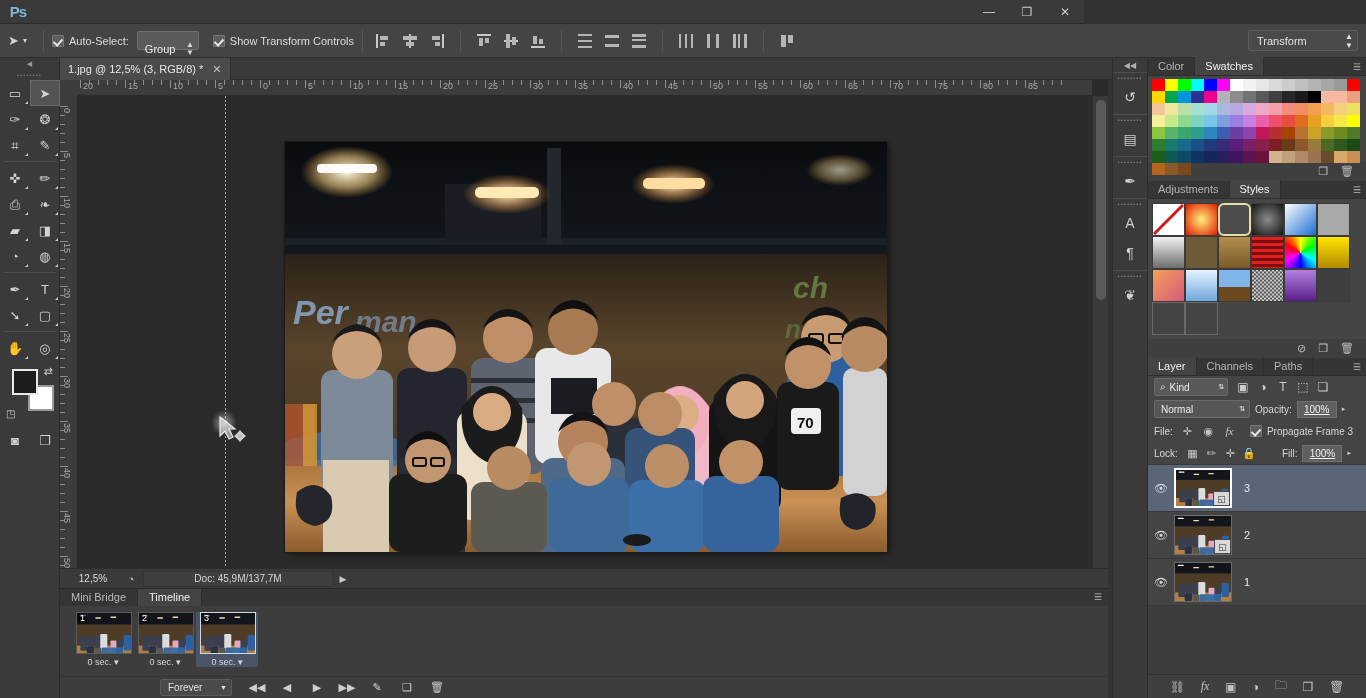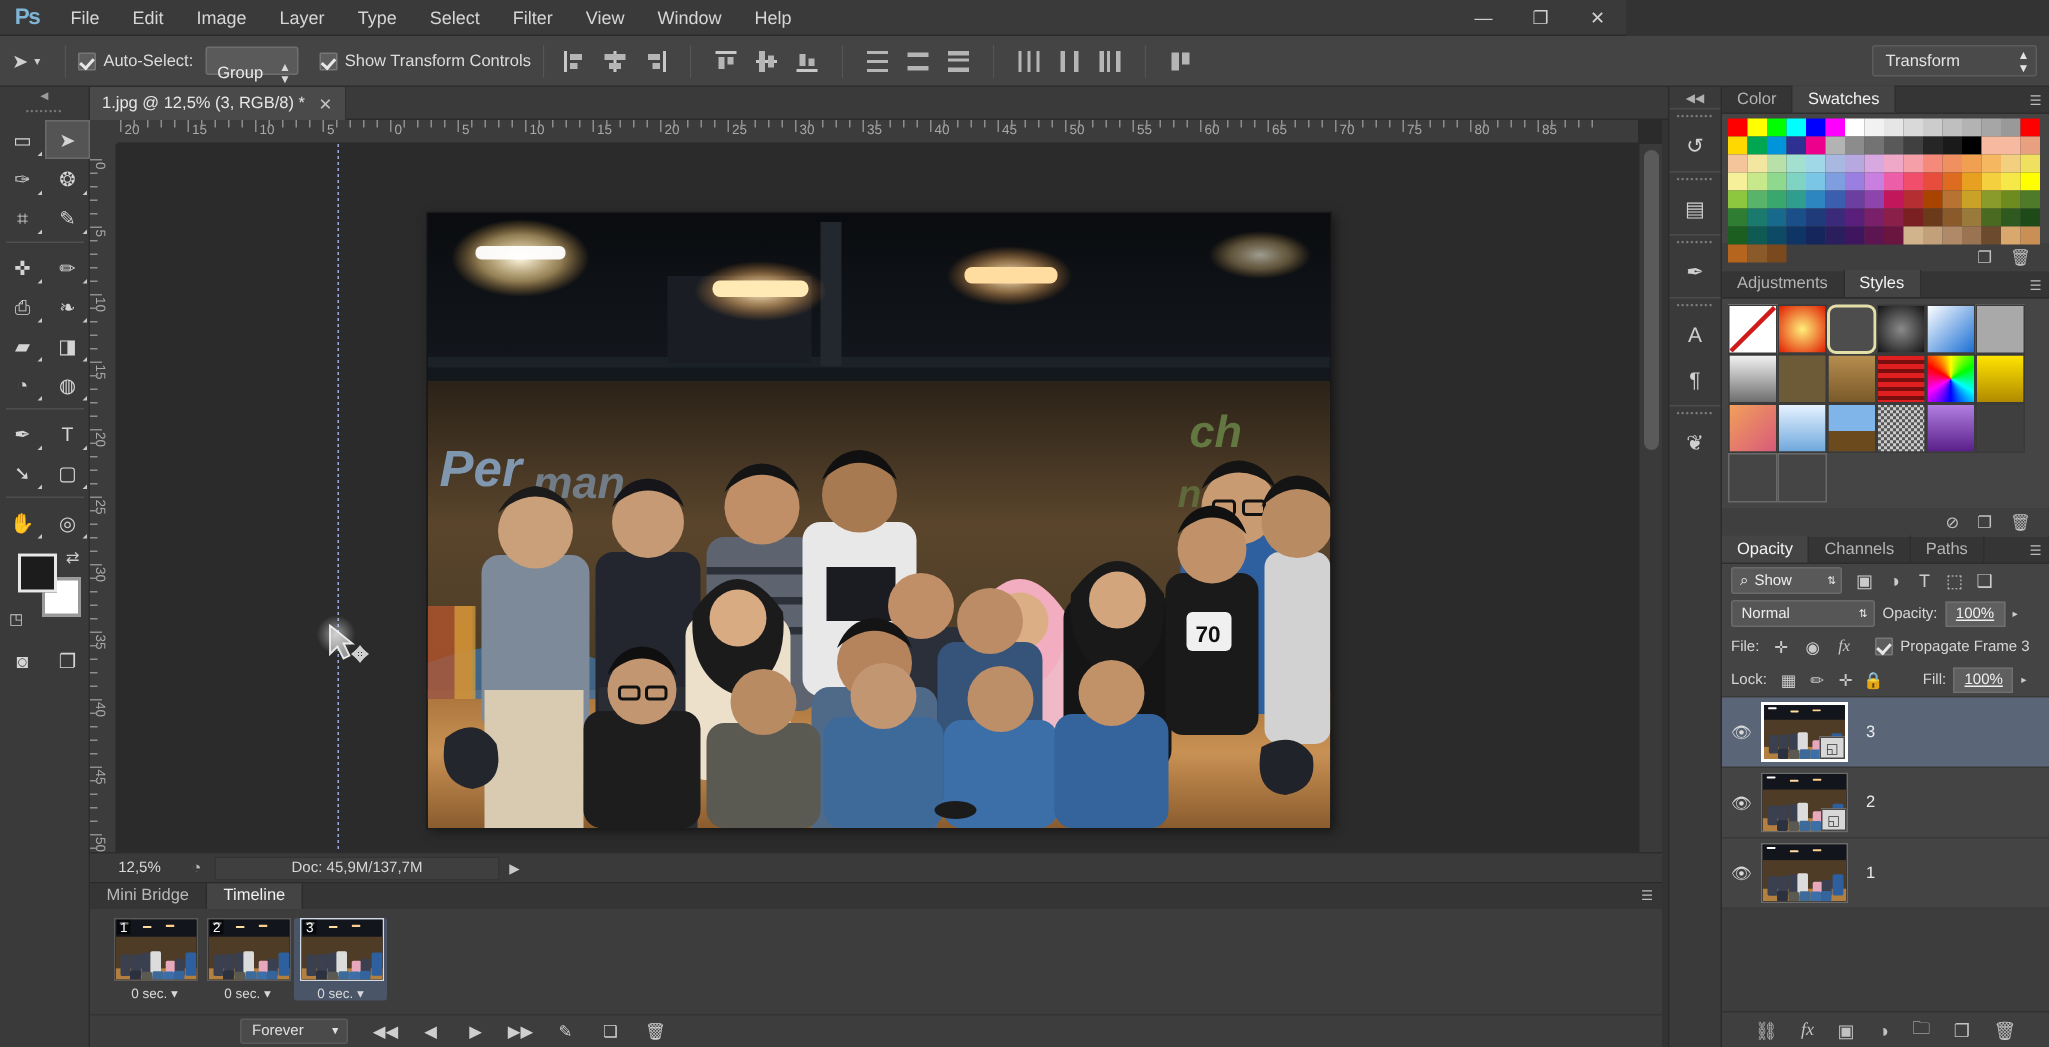--- a/index.html
+++ b/index.html
@@ -276,32 +276,20 @@
     justify-content:space-around; padding:0 14px; color:#c2c2c2; font-size:12px;
   }
 </style>
 </head>
 <body>
 
 <div class="app">
 
   <div class="menubar">
     <div class="ps-logo">Ps</div>
-    <div id="menu-items" style="display:flex;">
-        <div class="menu-item">File</div>
-        <div class="menu-item">Edit</div>
-        <div class="menu-item">Image</div>
-        <div class="menu-item">Layer</div>
-        <div class="menu-item">Type</div>
-        <div class="menu-item">Select</div>
-        <div class="menu-item">Filter</div>
-        <div class="menu-item">View</div>
-        <div class="menu-item">Window</div>
-        <div class="menu-item">Help</div>
-      </div>
     <div class="win-controls">
       <div class="win-btn">—</div>
       <div class="win-btn">❐</div>
       <div class="win-btn close">✕</div>
     </div>
   </div>
 
   <div class="optionsbar">
     <div class="tool-preview">
       <span class="glyph">➤</span>
@@ -1221,31 +1209,31 @@
           <div class="stl" style="background: rgb(69, 69, 69); border: 1px solid rgb(106, 106, 106);"></div>
         </div>
     </div>
     <div class="styles-footer" id="styles-footer">
         <span>⊘</span>
         <span>❐</span>
         <span>🗑</span>
       </div>
 
     <div class="pnl-tabs" id="layers-tabs">
-      <div class="pnl-tab active">Opacity</div>
+      <div class="pnl-tab active">Layer</div>
         <div class="pnl-tab">Channels</div>
         <div class="pnl-tab">Paths</div>
         <span class="pnl-menu">☰</span>
     </div>
     <div class="layers-body">
 
       <div class="lay-row">
         <div class="lay-search">
           <span>⌕</span>
-          <span>Show</span>
+          <span>Kind</span>
           <span style="margin-left:auto;font-size:7px;">⇅</span>
         </div>
         <div id="filter-icons" style="display:flex;">
             <div class="lay-filter-ic">▣</div>
             <div class="lay-filter-ic">◑</div>
             <div class="lay-filter-ic">T</div>
             <div class="lay-filter-ic">⬚</div>
             <div class="lay-filter-ic">❑</div>
           </div>
       </div>

